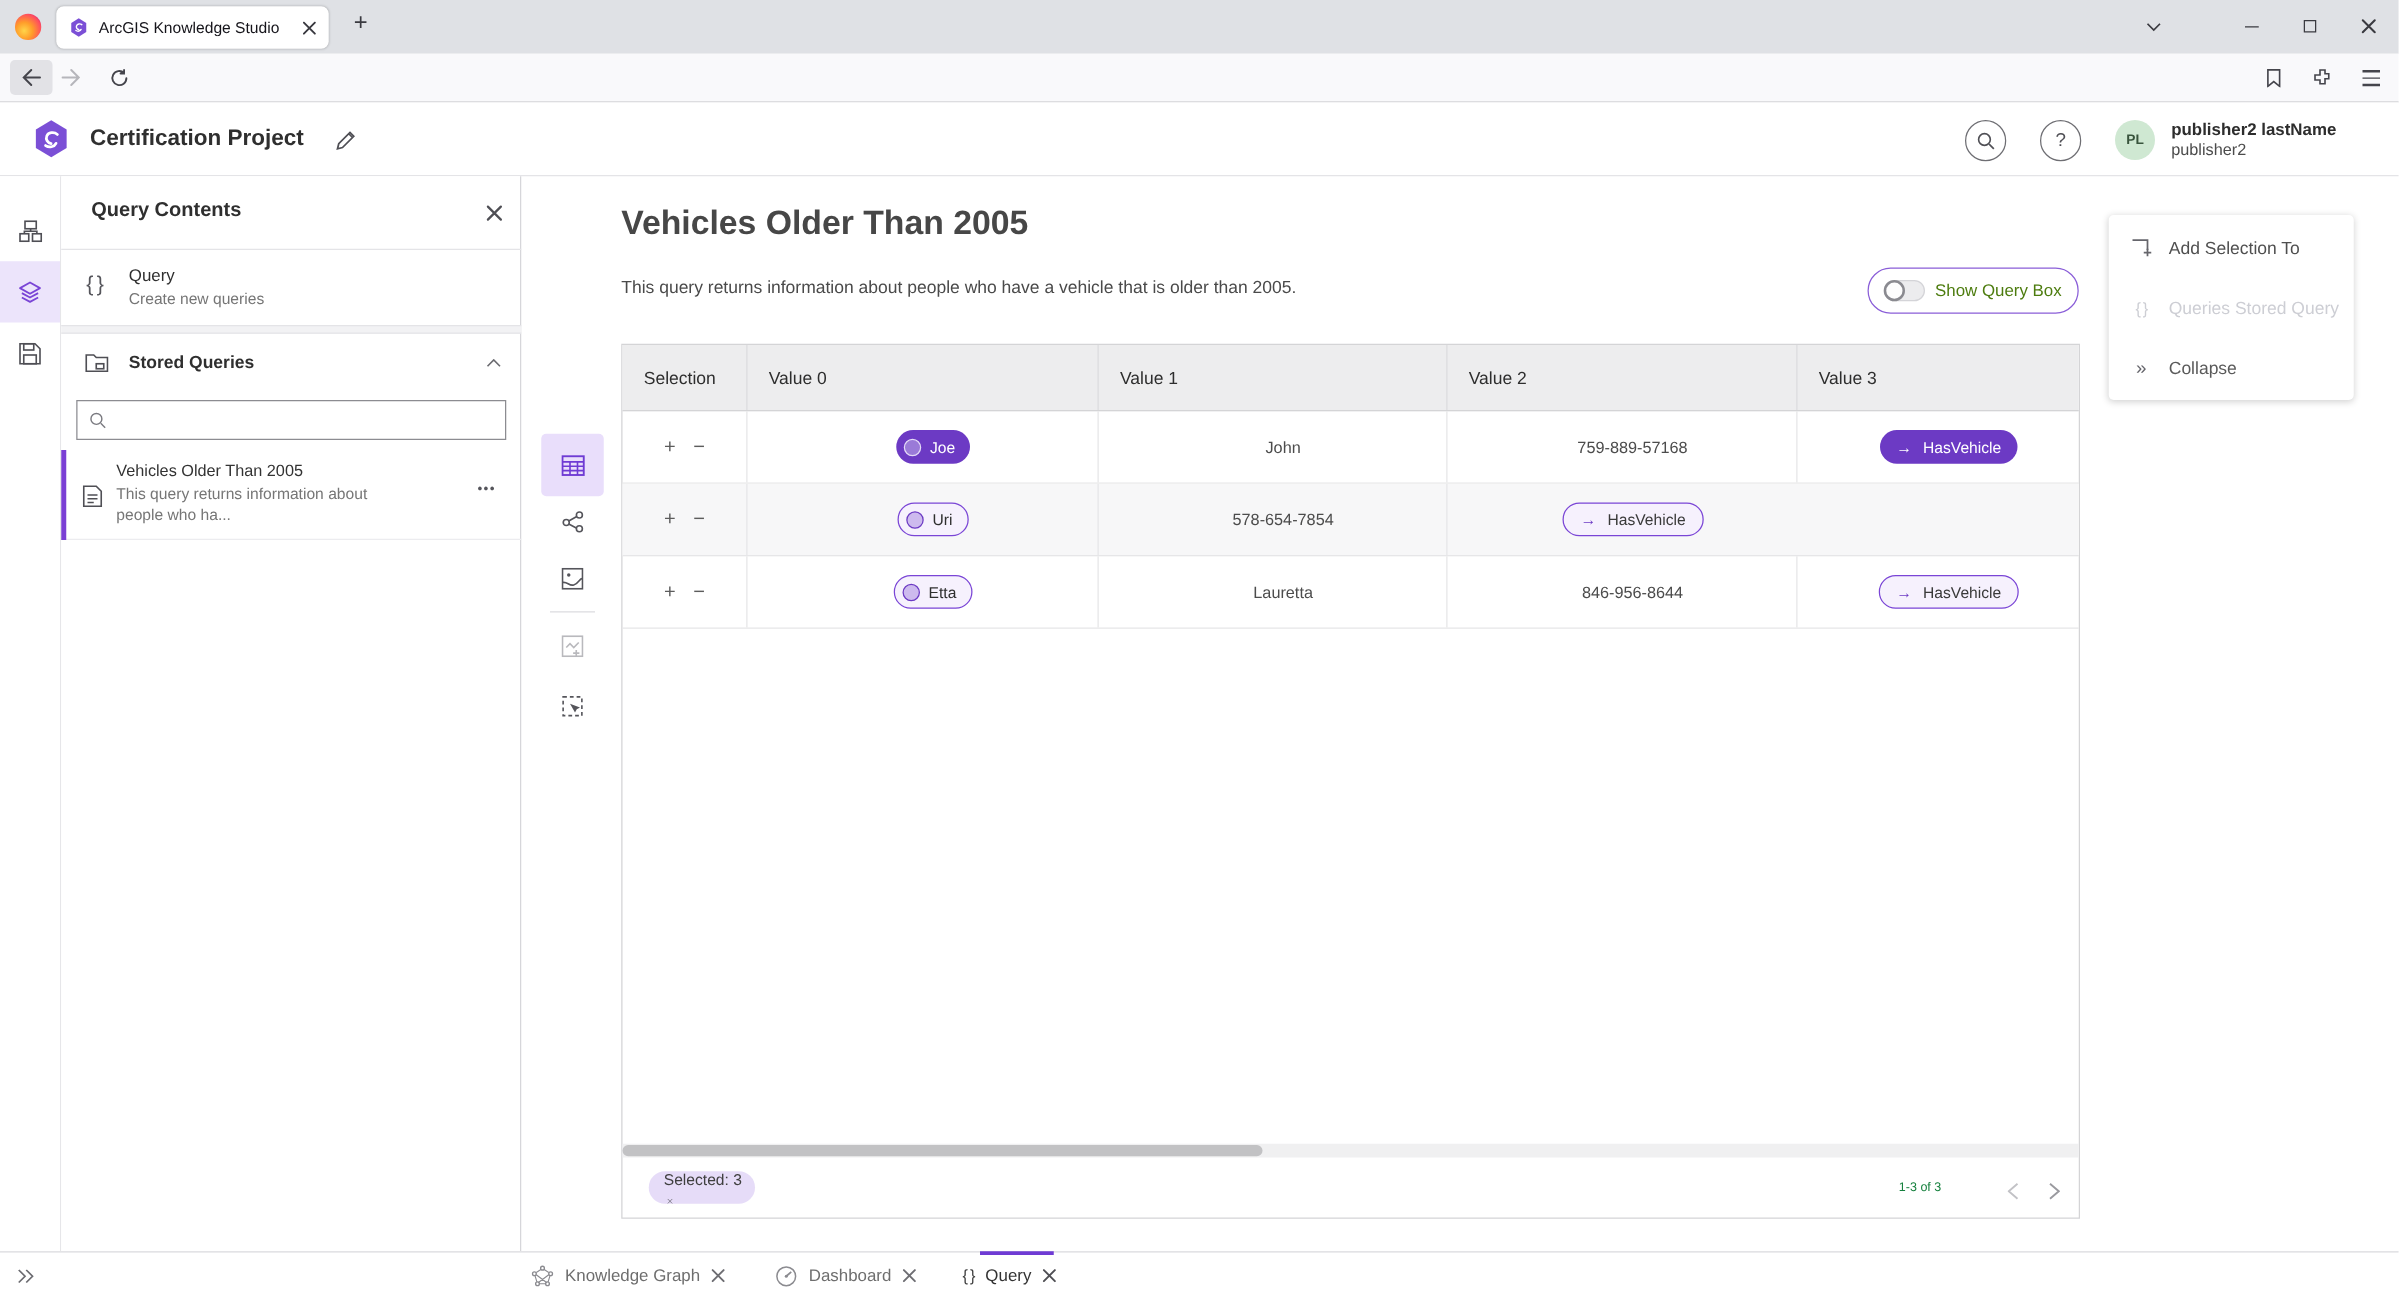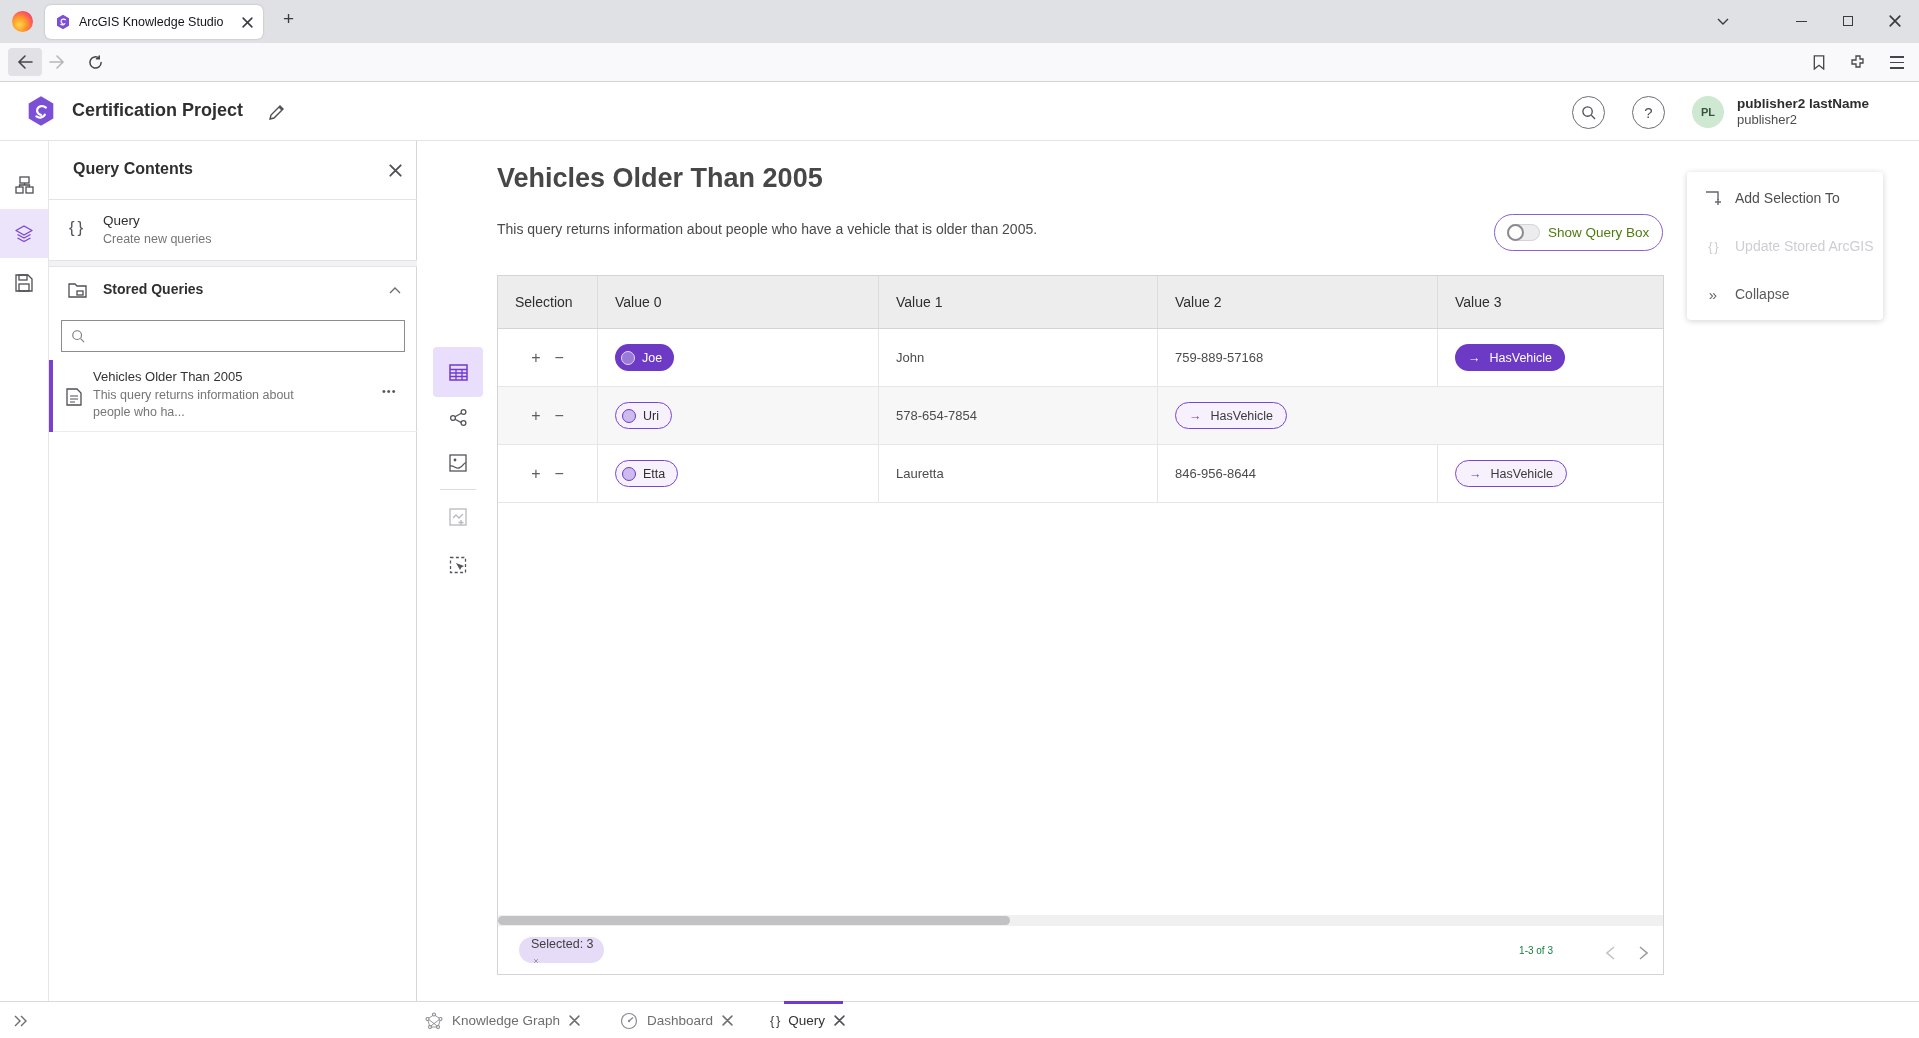--- a/index.html
+++ b/index.html
@@ -66,21 +66,21 @@
   .tool.sel { background:#e9defb; border-radius:4px; color:#6f3bd4; }
   .tool-div { position:absolute; left:440px; top:489px; width:36px; height:1px; background:#dcdcdf; }
 
   
   .tablebox { position:absolute; left:497px; top:275px; width:1167px; height:700px; border:1px solid #d4d4d6; background:#fff; }
   .thead { display:grid; grid-template-columns:100px 281px 279px 280px 225px; height:53px; background:#ededee; border-bottom:1px solid #d4d4d6; }
   .th { display:flex; align-items:center; padding-left:17px; font-size:14px; color:#2e2e2e; border-right:1px solid #dcdcde; }
   .th:last-child { border-right:none; }
   .trow { display:grid; grid-template-columns:100px 281px 279px 280px 225px; height:58px; border-bottom:1px solid #e6e6e8; }
   .trow.alt { background:#f7f7f8; }
-  .td { display:flex; align-items:center; padding-left:17px; font-size:13px; color:#4c4c4c; border-right:1px solid #e6e6e8; overflow:hidden; }
+  .td { display:flex; align-items:center; padding-left:17px; font-size:13px; color:#4c4c4c; border-right:1px solid #e6e6e8; overflow:hidden;justify-content:center; }
   .td:last-child { border-right:none; }
   .td.sel-td { justify-content:center; gap:14px; padding-left:0; color:#5c5c5c; font-size:16px; }
   .rowbtn { cursor:default; background:none; border:none; color:#5c5c5c; font-size:16px; font-family:inherit; }
 
   .epill { display:inline-flex; align-items:center; height:27px; border-radius:14px; padding:0 12px 0 6px; font-size:12.5px; }
   .epill .dot { width:14px; height:14px; border-radius:50%; margin-right:7px; }
   .epill.filled { background:#6c3ac4; color:#fff; }
   .epill.filled .dot { background:#9a7ad8; border:1px solid #e3d9f6; }
   .epill.outline { background:#f6f1fd; border:1px solid #7a45d6; color:#2f2f2f; }
   .epill.outline .dot { background:#cdbaee; border:1px solid #6c3ac4; }
@@ -414,21 +414,21 @@
     <span class="ci">
         <svg width="17" height="16" viewBox="0 0 17 16">
           <path d="M1 2h12v8" fill="none" stroke="currentColor" stroke-width="1.4"></path>
           <path d="M10 12h6M13 9v6" stroke="currentColor" stroke-width="1.4"></path>
         </svg>
       </span>
     <span>Add Selection To</span>
   </div>
   <div class="ctx-item disabled">
     <span class="ci" style="font-size:13px;letter-spacing:-1px">{ }</span>
-    <span>Update Stored ArcGIS</span>
+    <span>Queries Stored Query</span>
   </div>
   <div class="ctx-item" style="color:#5a5a5a">
     <span class="ci" style="font-size:15px">»</span>
     <span>Collapse</span>
   </div>
 </div>
 
 <div class="bottombar">
   <svg class="abs" width="14" height="12" viewBox="0 0 14 12" style="left:14px;top:13px">
       <path d="M1 1l5 5-5 5M7 1l5 5-5 5" fill="none" stroke="#6b6b70" stroke-width="1.4"></path>

